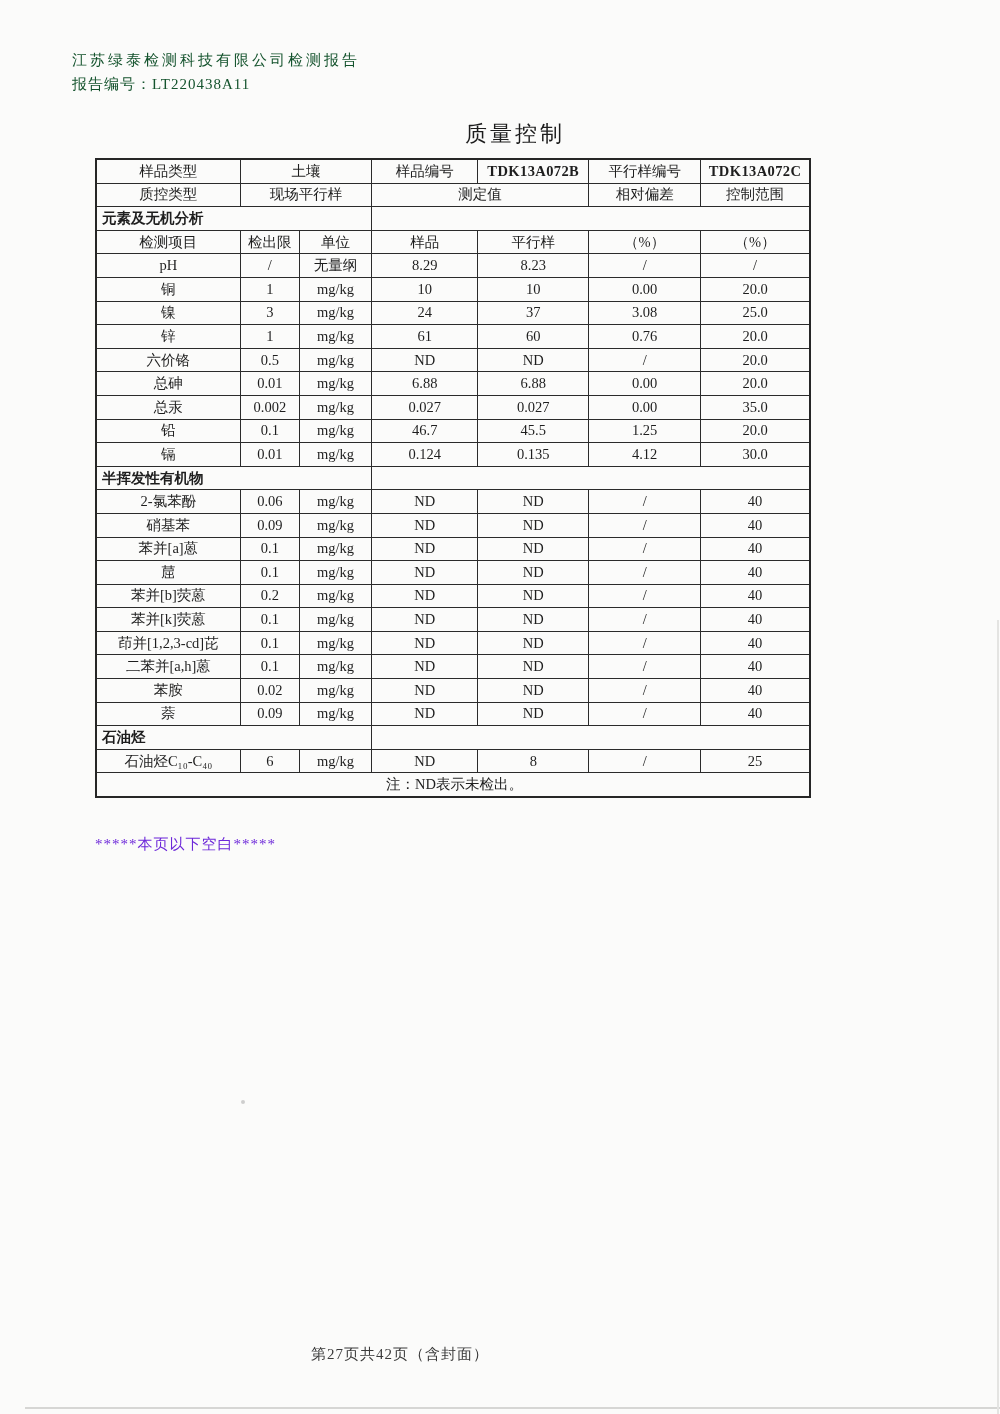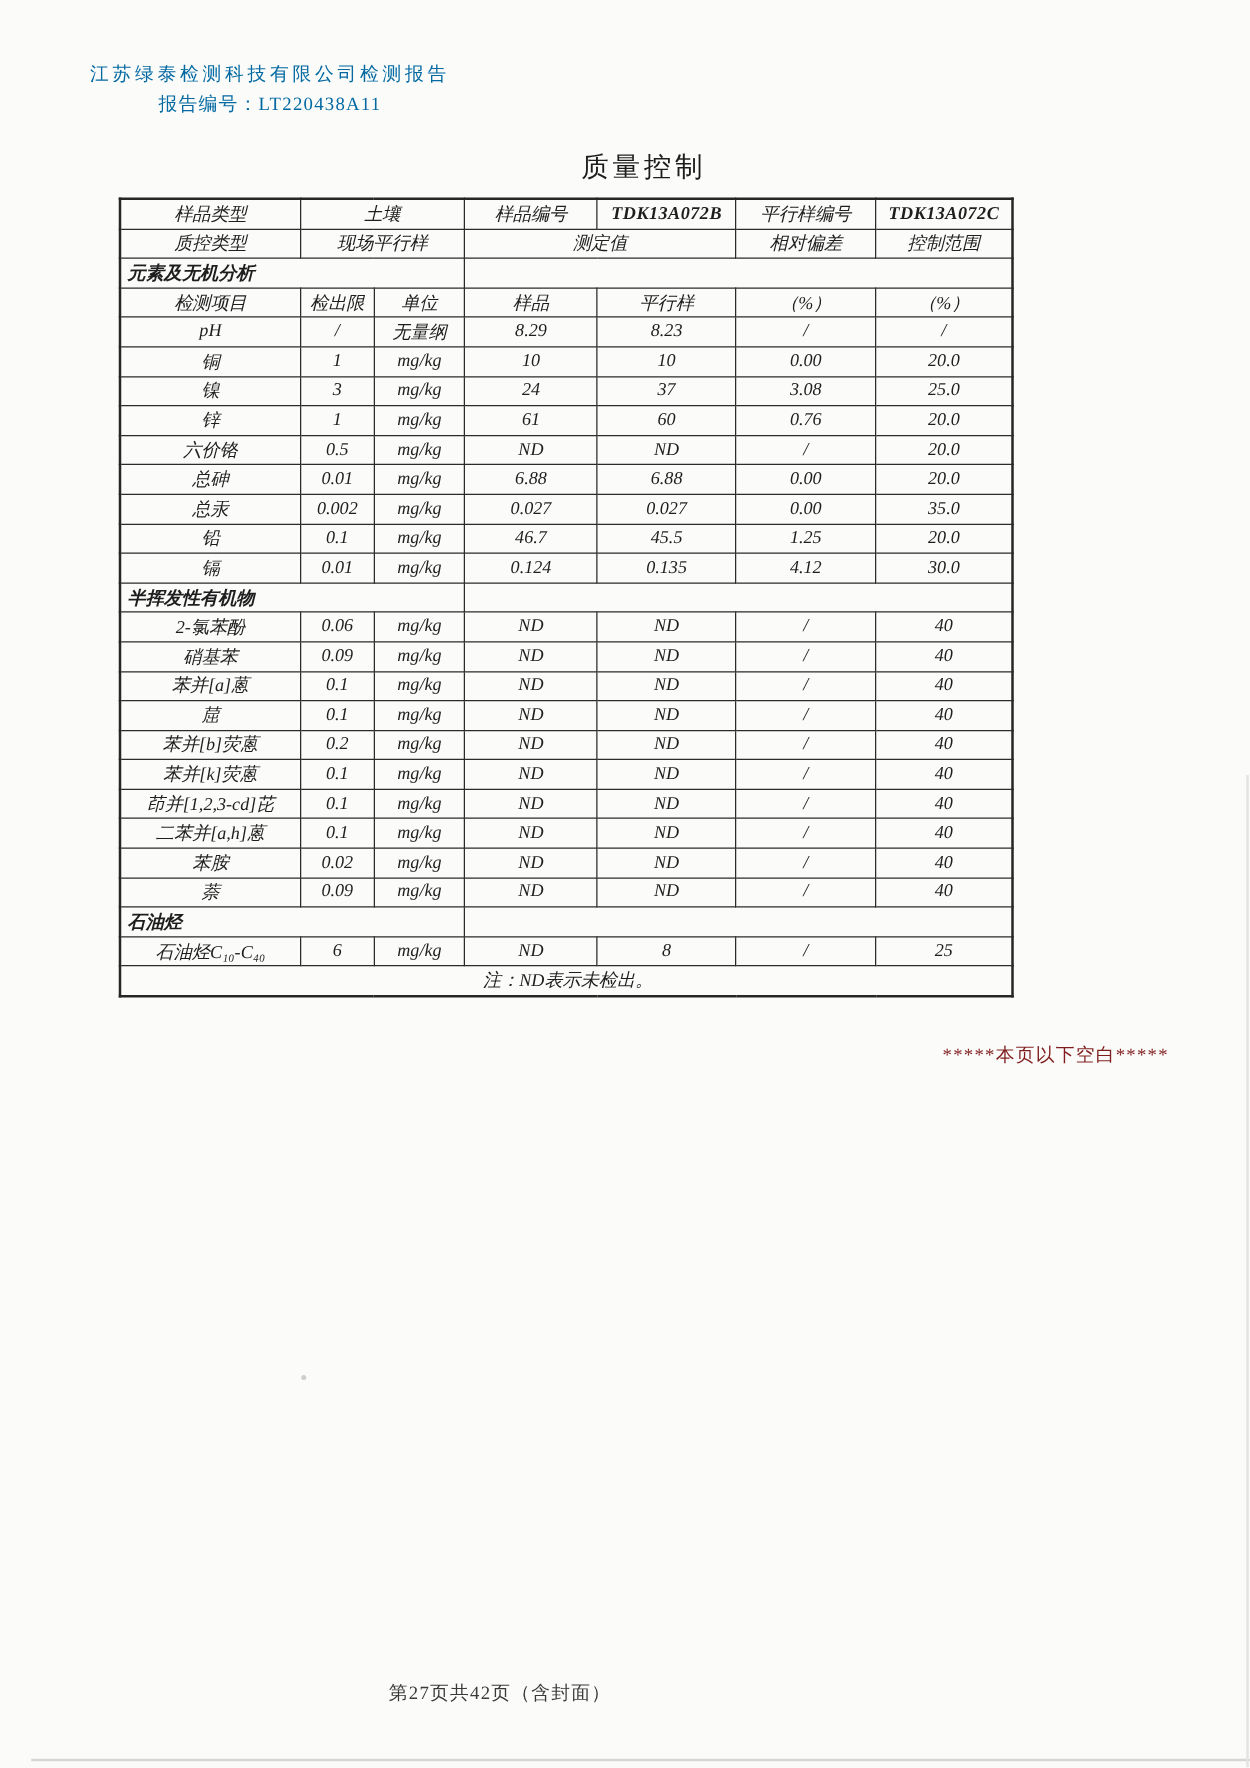--- a/index.html
+++ b/index.html
@@ -6,55 +6,54 @@
   body {
     width:1000px; height:1414px;
     position:relative;
     background:#fbfbfa;
     font-family:"Liberation Serif","DejaVu Serif",serif;
     color:#222;
     overflow:hidden;
   }
   .report-header {
     position:absolute; left:72px; top:48px;
-    font-size:15px; color:#0369a1; line-height:24px;
+    font-size:15px; color:#14532d; line-height:24px;
   }
   .report-header .line1 { letter-spacing:3px; }
-  .report-header .line2 { letter-spacing:1px;text-align:center; }
+  .report-header .line2 { letter-spacing:1px; }
   .doc-title {
     position:absolute; top:119px; left:95px; width:840px;
     text-align:center;
     font-size:22px; font-weight:normal; letter-spacing:3px;
     color:#1c1c1c;
   }
   table.qc {
     position:absolute; left:95px; top:158px; width:716px;
     border-collapse:collapse; table-layout:fixed;
     border:2px solid #262626;
-    font-style:italic;
   }
   table.qc td {
     border:1.4px solid #2b2b2b;
     height:22.6px;
     text-align:center;
     font-size:14.5px;
     padding:0 2px;
     color:#1e1e1e;
     overflow:hidden; white-space:nowrap;
   }
   table.qc td.b { font-weight:bold; letter-spacing:0.4px; }
   table.qc td.section-cell {
     text-align:left; padding-left:5px; font-weight:bold;
   }
   table.qc td.note-cell {
     text-align:center; padding-left:5px;
   }
   .blank-notice {
     position:absolute; top:835px; left:95px; width:840px;
-    text-align:right; font-size:15px; color:#7f1d1d; letter-spacing:1px;
+    text-align:left; font-size:15px; color:#6d28d9; letter-spacing:1px;
   }
   .page-footer {
     position:absolute; top:1345px; left:0; width:800px;
     text-align:center; font-size:15px; color:#3a3a3a; letter-spacing:1px;
   }
   .scan-dot {
     position:absolute; left:241px; top:1100px;
     width:4px; height:4px; border-radius:50%;
     background:#b5b5b5; opacity:0.65;
   }

